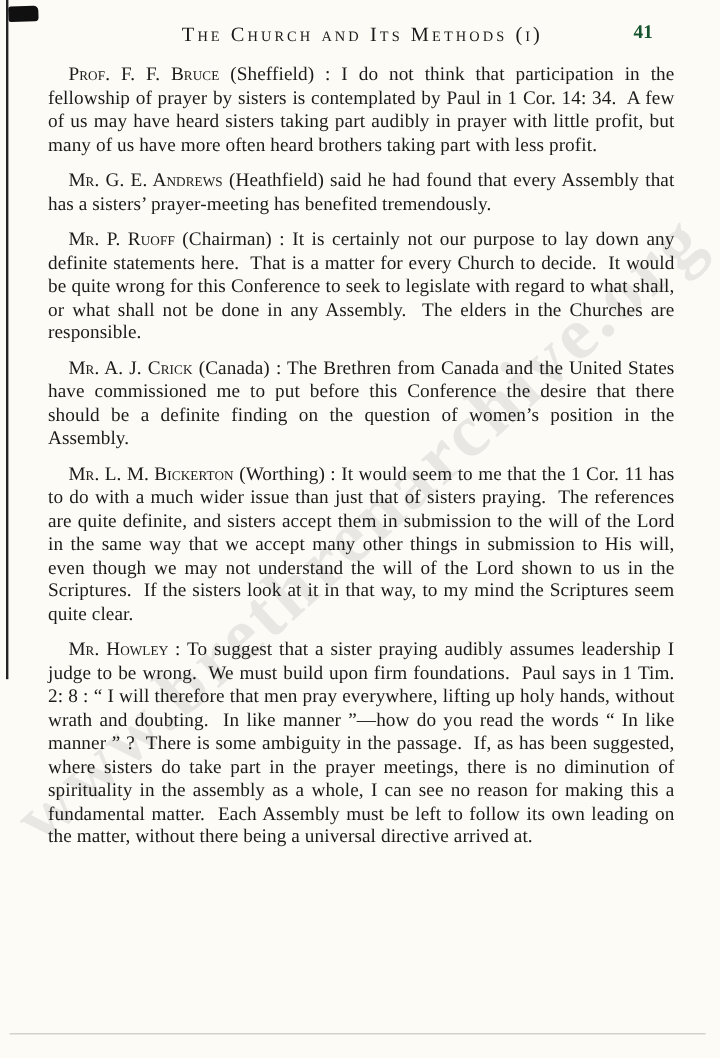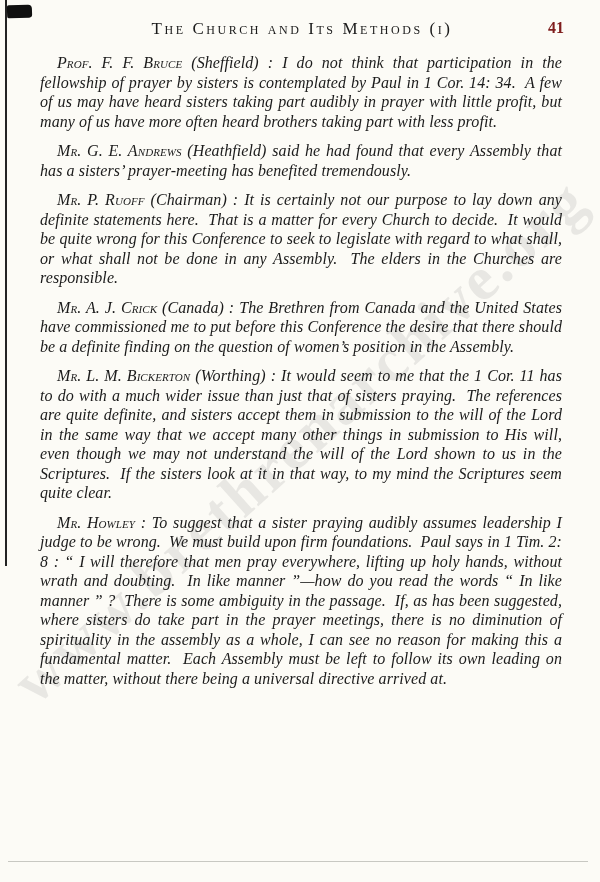--- a/index.html
+++ b/index.html
@@ -68,37 +68,36 @@
   .running-title {
     display: block;
     text-align: center;
     font-variant: small-caps;
     letter-spacing: 0.15em;
     font-size: 17px;
     color: #1a1a1a;
   }
   .page-number {
     position: absolute;
-    right: 0;
+    right: 20px;
     top: 0;
     font-size: 16px;
     font-weight: bold;
-    color: #7f1d1d;
+    color: #14532d;
   }
   .body-text {
     position: absolute;
     top: 53px;
     left: 40px;
     width: 522px;
     z-index: 3;
     text-align: justify;
     font-size: 16px;
     line-height: 19.5px;
     letter-spacing: 0.005em;
-    font-style: italic;
   }
   .body-text p {
     margin: 0 0 10px 0;
     text-indent: 17px;
   }
   .speaker {
     font-variant: small-caps;
   }
 </style>
 </head>

